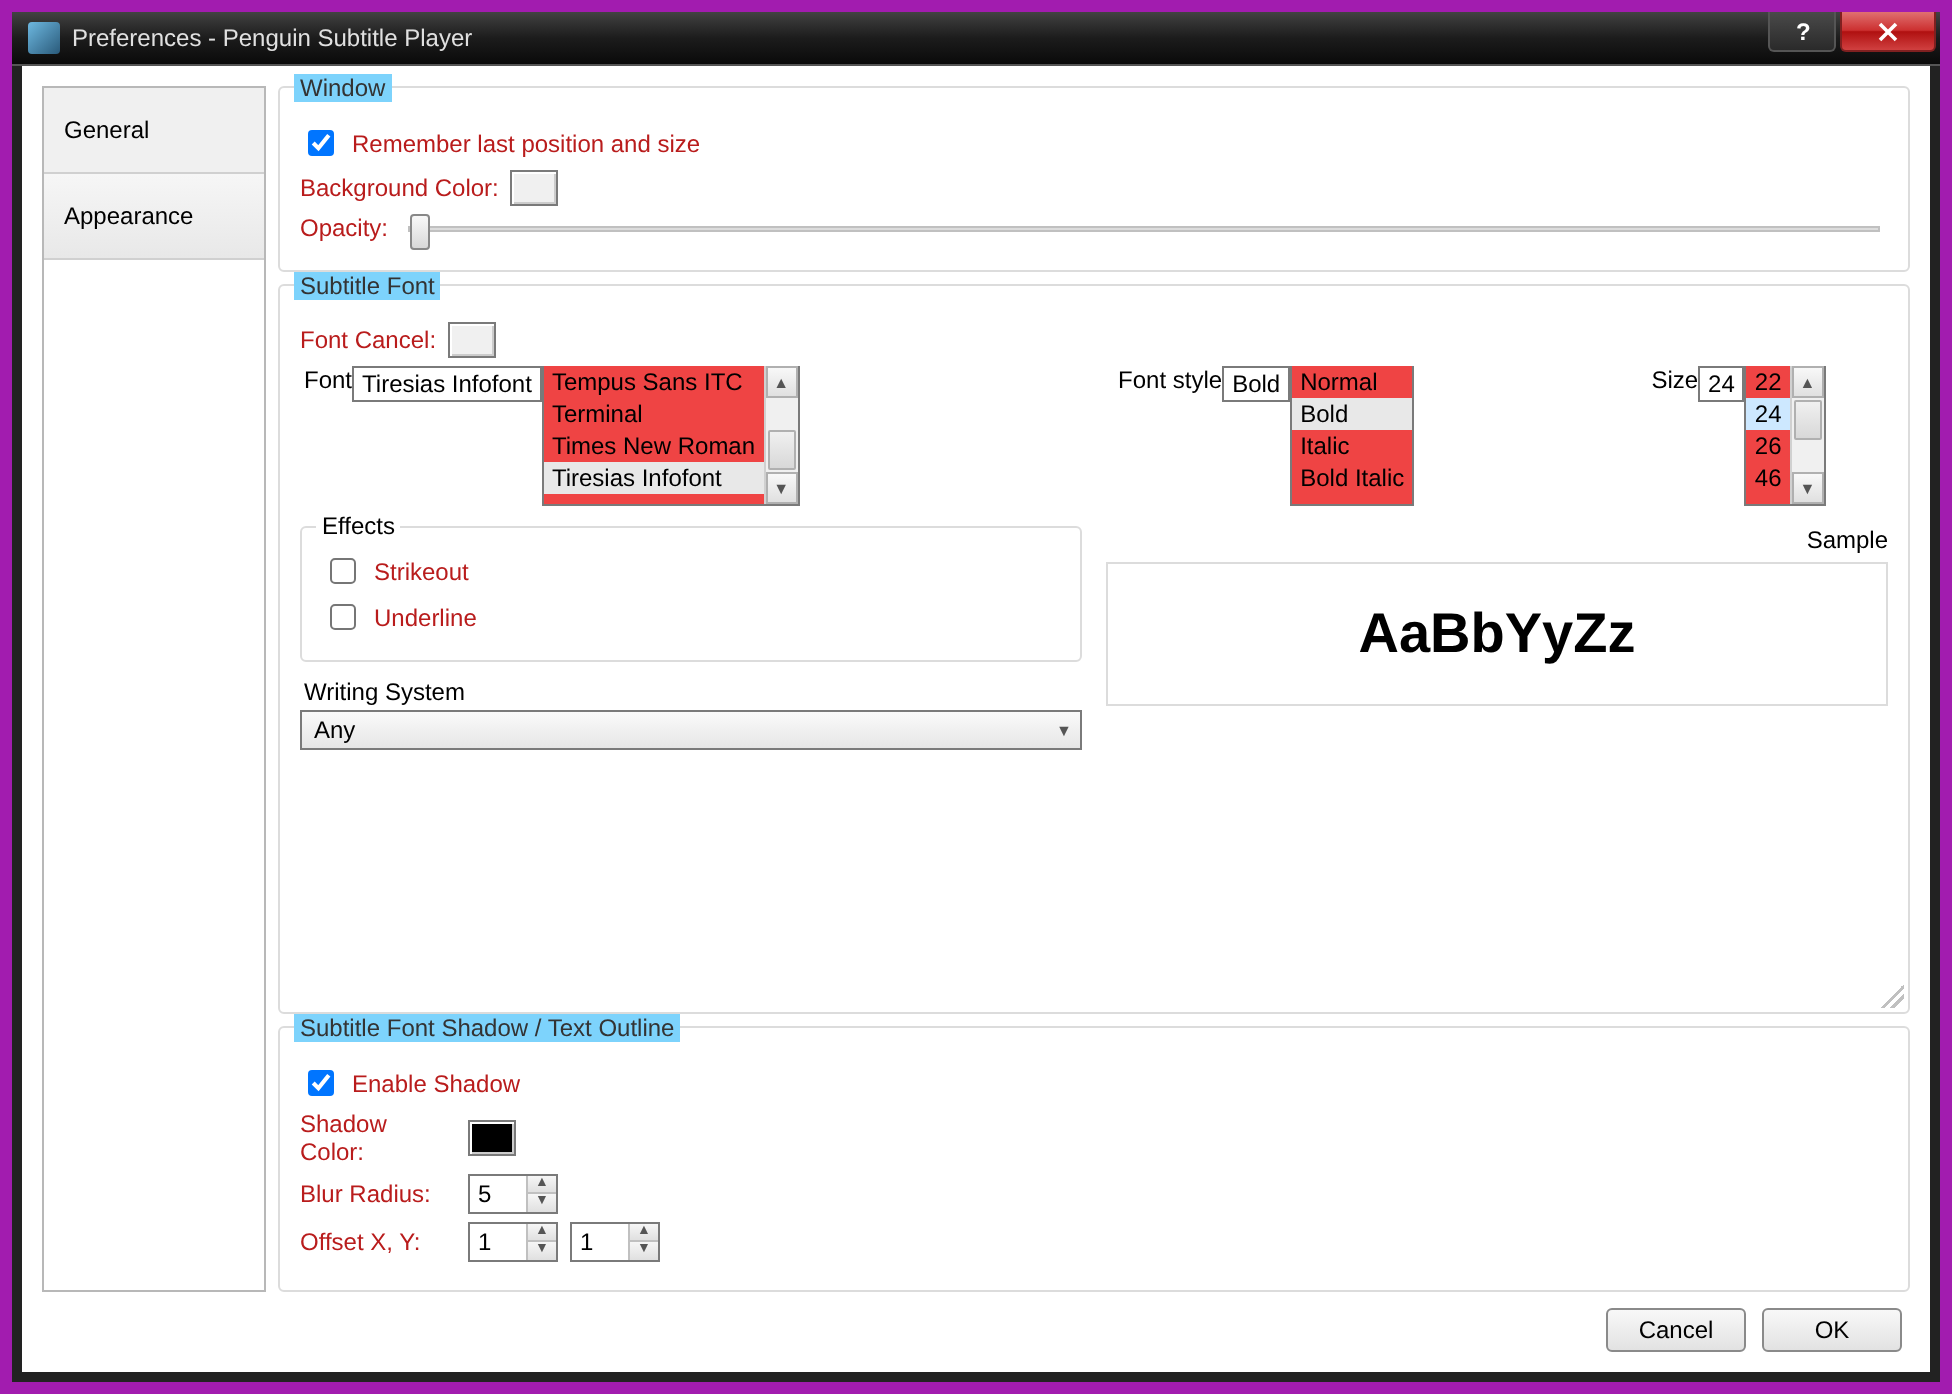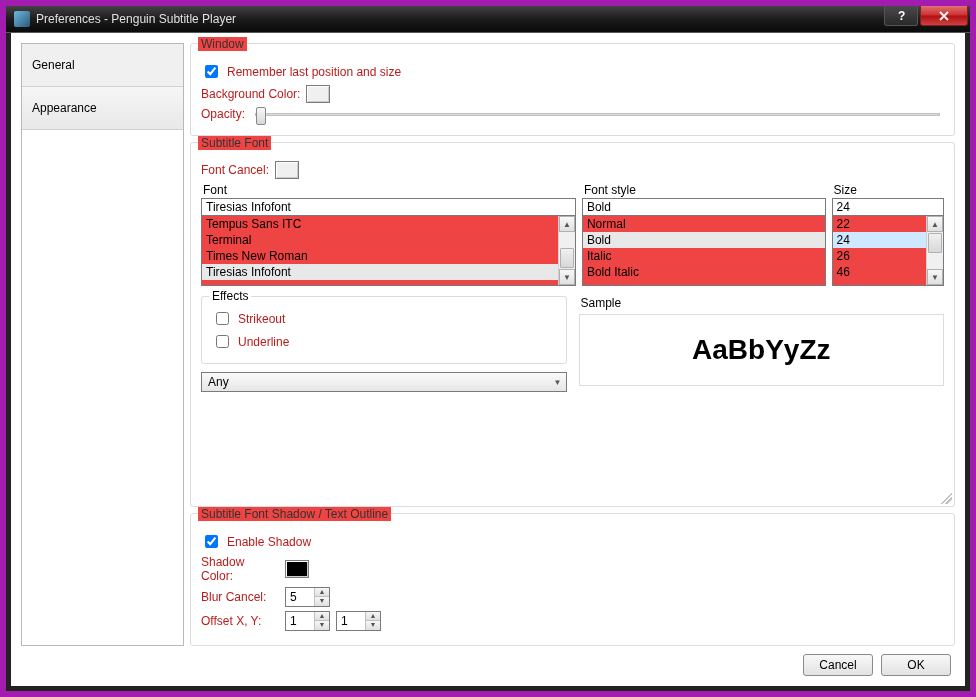--- a/index.html
+++ b/index.html
@@ -39,40 +39,40 @@
   
   .client {
     position: absolute; top: 27px; bottom: 0; left: 0; right: 0;
     background: #fff; padding: 10px;
     display: flex; flex-direction: column;
     border: 5px solid #222; border-top: none;
   }
   .main-row { flex: 1; display: flex; gap: 6px; min-height: 0; }
   
   .tablist {
-    width: 163px; border: 1px solid #b8b8b8; background: #fff;
+    width: 112px; border: 1px solid #b8b8b8; background: #fff;
     display: flex; flex-direction: column;
   }
   .tablist .tab {
     padding: 14px 10px; background: #f0f0f0;
     border-bottom: 1px solid #d0d0d0;
   }
   .tablist .tab.active {
     background: linear-gradient(to bottom, #f6f6f6, #e8e8e8);
   }
   
   .content { flex: 1; display: flex; flex-direction: column; gap: 6px; }
   .group {
     border: 1px solid #dcdcdc; border-radius: 3px;
     padding: 8px 10px 10px 10px; background: #fff;
     position: relative;
   }
   .group.flex1 { flex: 1; }
   .group-title {
-    position: absolute; top: -7px; left: 7px; background: #ef4444;
+    position: absolute; top: -7px; left: 7px; background: #7dd3fc;
     padding: 0 3px; color: #333;
   }
   .grip {
     position: absolute; bottom: 2px; right: 2px; width: 12px; height: 12px;
     background:
       linear-gradient(135deg, transparent 50%, #c0c0c0 50%, #c0c0c0 60%, transparent 60%,
                      transparent 70%, #c0c0c0 70%, #c0c0c0 80%, transparent 80%);
   }
   .row { display: flex; align-items: center; margin: 4px 0; gap: 6px; }
   label { color: #b91c1c; }
@@ -88,21 +88,21 @@
     position: relative; margin: 0 4px;
   }
   .slider-thumb {
     position: absolute; top: -7px; left: 0;
     width: 10px; height: 18px;
     background: linear-gradient(to bottom, #f8f8f8, #d8d8d8);
     border: 1px solid #888; border-radius: 2px;
   }
   
   .fontpicker { display: flex; gap: 6px; margin-top: 4px; }
-  .fp-col { display: flex; flex-direction: column; }
+  .fp-col { display: flex; flex-direction: row; }
   .fp-col.font { flex: 2; }
   .fp-col.style { flex: 1.3; }
   .fp-col.size { flex: 0.6; }
   .fp-label { margin: 0 0 1px 2px; }
   .fp-edit {
     border: 1px solid #7a7a7a; padding: 1px 4px; background: #fff;
     height: 18px; line-height: 14px;
   }
   .fp-list {
     border: 1px solid #7a7a7a; border-top: none; background: #ef4444;
@@ -121,21 +121,21 @@
     height: 16px; background: linear-gradient(#f8f8f8,#e0e0e0);
     border: 1px solid #b0b0b0; display: flex; align-items: center; justify-content: center;
     font-size: 8px; color: #555;
   }
   .sc-thumb {
     flex: 0 0 20px; margin: 1px; background: linear-gradient(#f0f0f0,#d8d8d8);
     border: 1px solid #b0b0b0; border-radius: 1px;
   }
   .below-font { display: flex; gap: 12px; margin-top: 10px; }
   .effects-col { flex: 1; }
-  .sample-col { flex: 1; }
+  .sample-col { flex: 1; text-align: right; }
   .mini-group {
     border: 1px solid #dcdcdc; border-radius: 3px; padding: 8px 10px;
     position: relative; margin-bottom: 8px;
   }
   .mini-title { position: absolute; top: -8px; left: 7px; background: #fff; padding: 0 3px; }
   .combo {
     display: flex; border: 1px solid #7a7a7a; background: linear-gradient(#fafafa,#e6e6e6);
     height: 20px; align-items: center;
   }
   .combo span { flex: 1; padding: 0 6px; }
@@ -287,20 +287,21 @@
                 <div class="mini-title">Effects</div>
                 <div class="row">
                   <input type="checkbox" style="">
                   <label>Strikeout</label>
                 </div>
                 <div class="row">
                   <input type="checkbox" style="">
                   <label>Underline</label>
                 </div>
               </div>
+              <div style="margin:0 0 2px 2px;">Writing System</div>
               <div class="combo">
                 <span>Any</span>
                 <div class="arrow">▼</div>
               </div>
             </div>
             <div class="sample-col">
               <div style="margin:0 0 4px 2px;">Sample</div>
               <div class="sample-box">AaBbYyZz</div>
             </div>
           </div>
@@ -310,21 +311,21 @@
           <div class="group-title">Subtitle Font Shadow / Text Outline</div>
           <div class="row">
             <input type="checkbox" checked="" style="">
             <label>Enable Shadow</label>
           </div>
           <div class="row">
             <label style="width:78px">Shadow Color:</label>
             <div class="color-swatch black"></div>
           </div>
           <div class="row">
-            <label style="width:78px">Blur Cancel:</label>
+            <label style="width:78px">Blur Radius:</label>
             <div class="spinbox">
               <input value="5" style="">
               <div class="spin-arrows">
                   <div>▲</div>
                   <div>▼</div>
                 </div>
             </div>
           </div>
           <div class="row">
             <label style="width:78px">Offset X, Y:</label>

